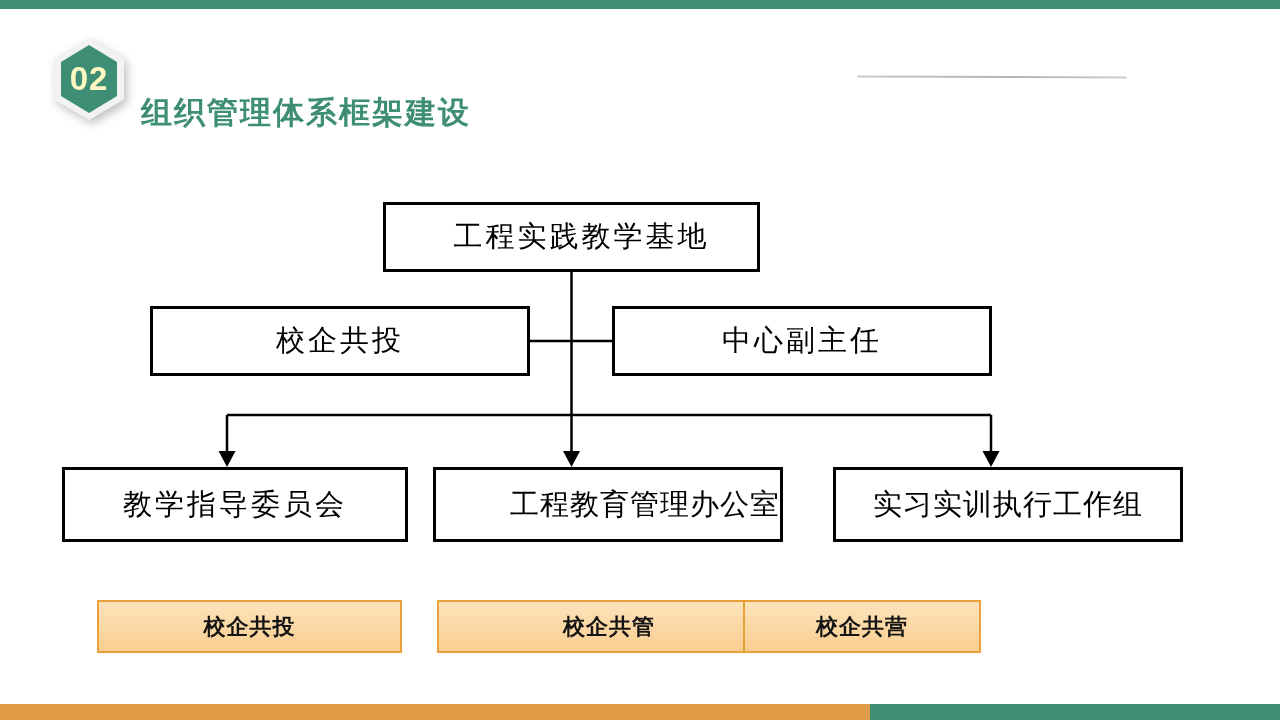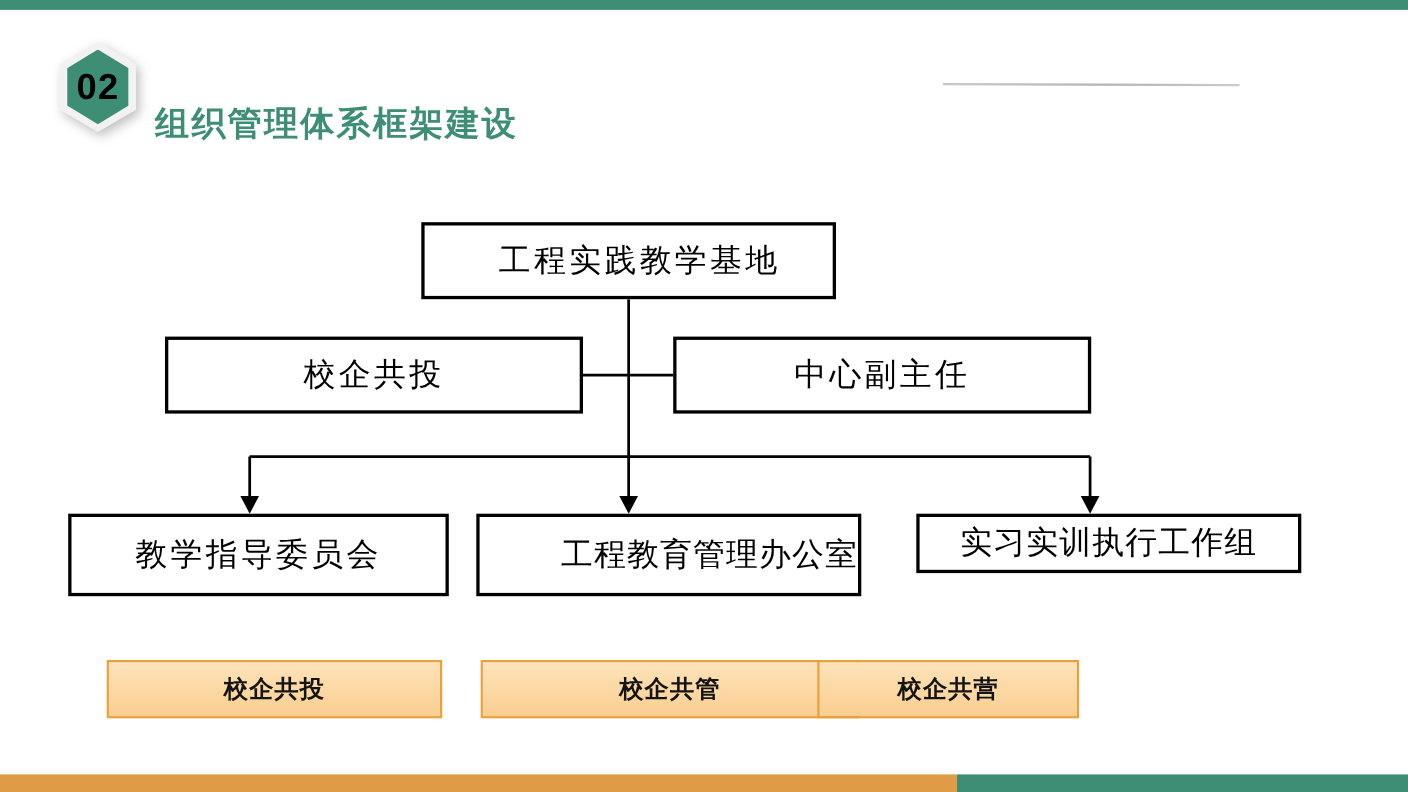--- a/index.html
+++ b/index.html
@@ -14,37 +14,37 @@
 
   
   .badge{position:absolute;left:54px;top:38px;width:70px;height:82px;
          filter:drop-shadow(3px 4px 5px rgba(0,0,0,0.25));}
   .hex-outer{width:70px;height:82px;background:#f2f2f2;
     clip-path:polygon(50% 0,100% 25%,100% 75%,50% 100%,0 75%,0 25%);
     display:flex;align-items:center;justify-content:center;}
   .hex-inner{width:56px;height:68px;background:var(--accent-green,#3E8E76);
     clip-path:polygon(50% 0,100% 25%,100% 75%,50% 100%,0 75%,0 25%);
     display:flex;align-items:center;justify-content:center;}
-  .hex-inner span{color:#000000;font-size:33px;font-weight:800;letter-spacing:1px;}
+  .hex-inner span{color:#fef9c3;font-size:33px;font-weight:800;letter-spacing:1px;}
   .page-title{position:absolute;left:141px;top:60px;font-size:31px;font-weight:700;
     color:var(--accent-green,#3E8E76);letter-spacing:2px;white-space:nowrap;margin-top:32px;}
   .header-line{position:absolute;left:857px;top:76px;width:270px;height:2px;border-radius:2px;
     background:linear-gradient(90deg,#c9c9c9,#b3b3b3 55%,#cccccc);transform:rotate(0.2deg);}
 
   
   .org-box{position:absolute;background:#ffffff;border:3px solid #000;
     display:flex;align-items:center;justify-content:center;box-sizing:border-box;
     font-family:"Liberation Serif","DejaVu Serif",serif;font-size:29px;color:#000;
     letter-spacing:3px;white-space:nowrap;}
   .box-root{left:383px;top:202px;width:377px;height:70px;padding-left:20px;}
   .box-director{left:150px;top:306px;width:380px;height:70px;}
   .box-deputy{left:612px;top:306px;width:380px;height:70px;}
   .box-committee{left:62px;top:467px;width:346px;height:75px;}
   .box-office{left:433px;top:467px;width:350px;height:75px;letter-spacing:1px;justify-content:flex-end;}
-  .box-workgroup{left:833px;top:467px;width:350px;height:54px;letter-spacing:1px;}
+  .box-workgroup{left:833px;top:467px;width:350px;height:75px;letter-spacing:1px;}
 
   .connectors{position:absolute;left:0;top:0;width:1280px;height:720px;pointer-events:none;}
 
   
   .tag{position:absolute;top:600px;height:53px;box-sizing:border-box;
     background:linear-gradient(180deg,#FDE3BA,#FACE90);
     border:2px solid var(--tag-border,#E8A13C);
     display:flex;align-items:center;justify-content:center;
     font-size:22px;font-weight:700;color:#141414;letter-spacing:1px;}
   .tag-invest{left:97px;width:305px;}

